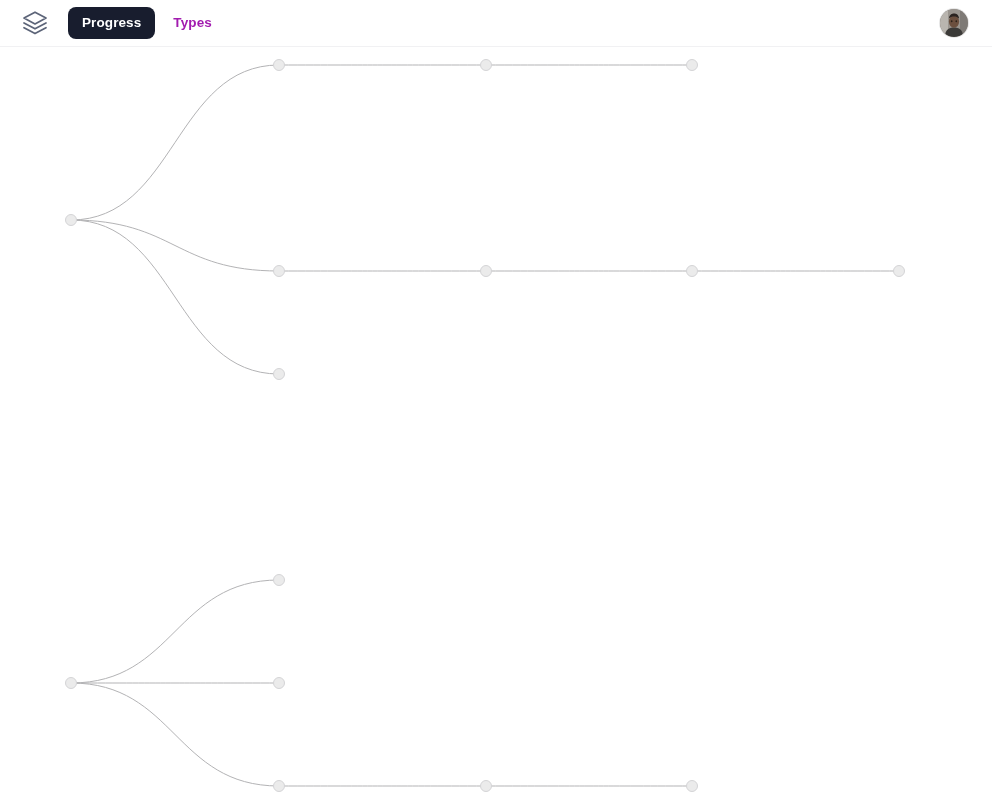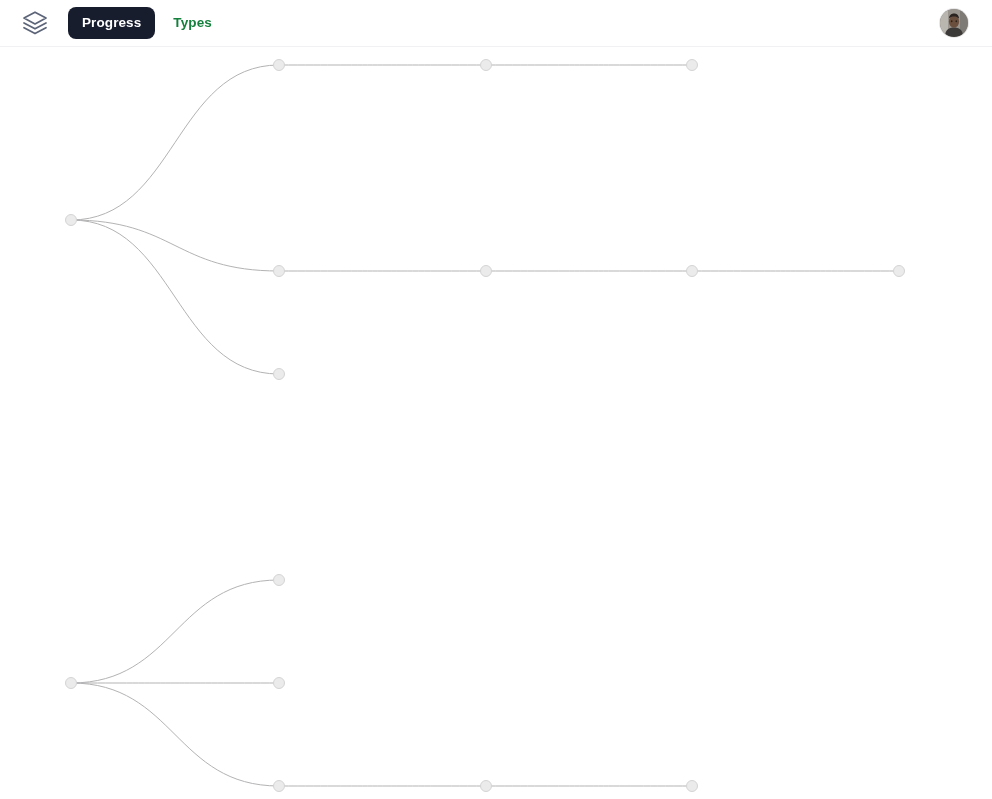--- a/index.html
+++ b/index.html
@@ -49,21 +49,21 @@
   }
   .tab {
     font-size: 13.5px;
     font-weight: bold;
     line-height: 1;
     padding: 9px 14px;
     border-radius: 8px;
     border: none;
     cursor: pointer;
     background: transparent;
-    color: #15803d;
+    color: #a21caf;
     font-family: "Liberation Sans", sans-serif;
     letter-spacing: 0.1px;
   }
   .tab.active {
     background: #181d2e;
     color: #ffffff;
   }
 
   .header-spacer { flex: 1 1 auto; }
 

